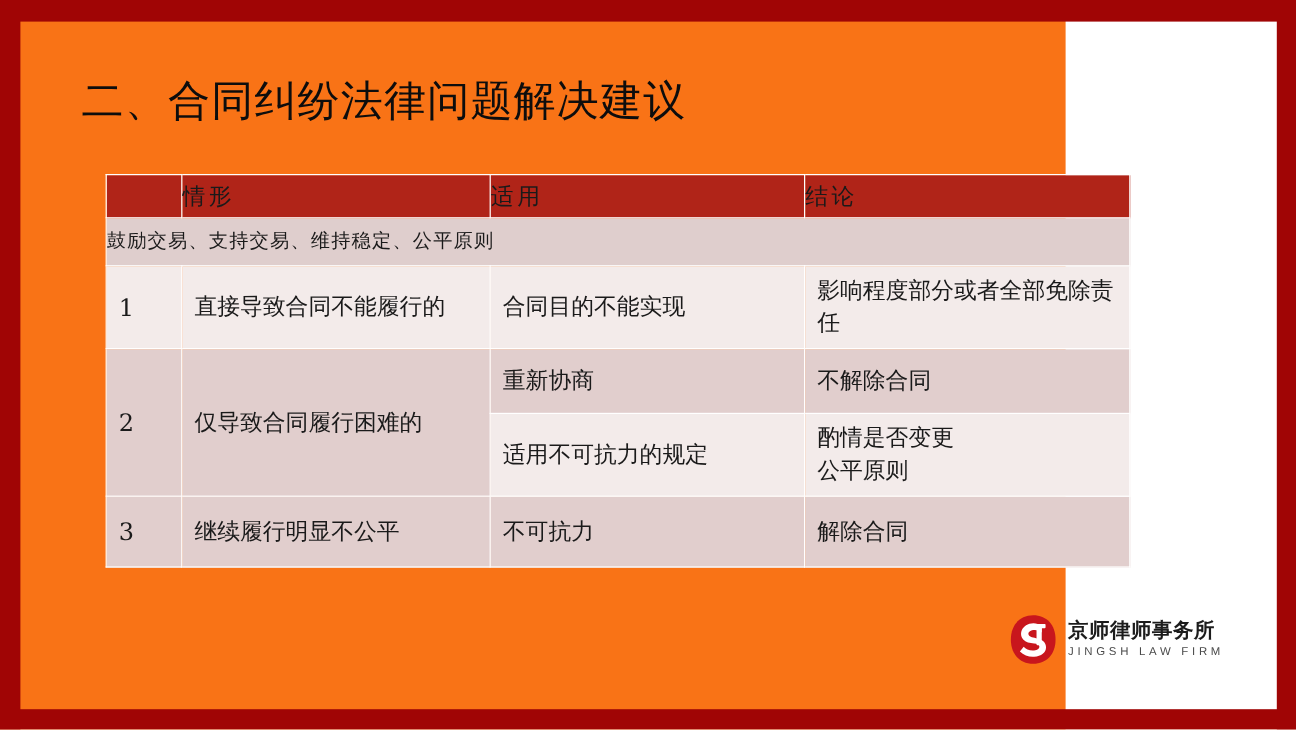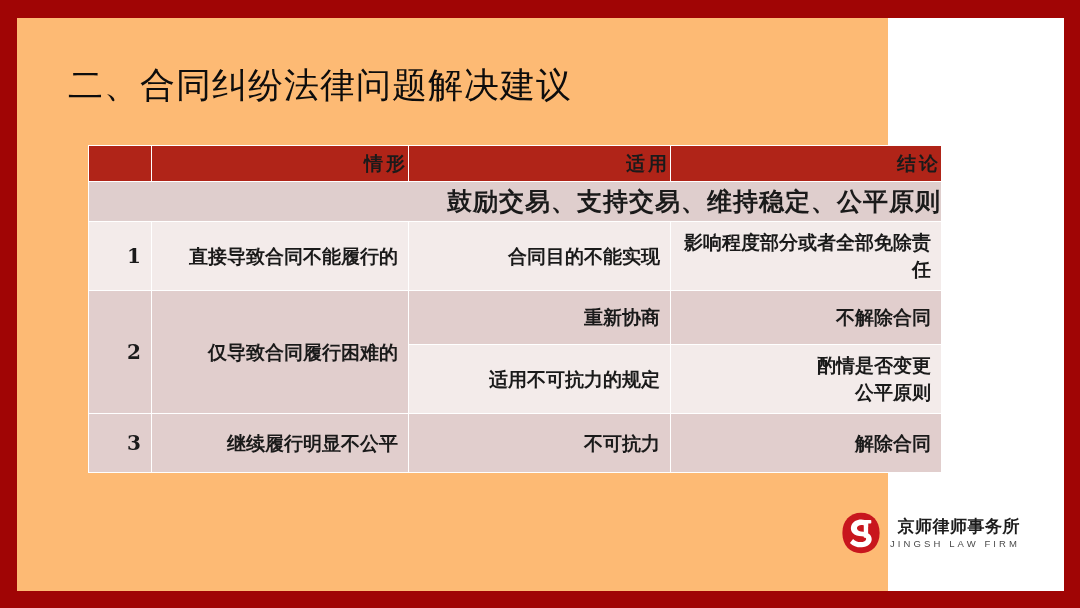--- a/index.html
+++ b/index.html
@@ -5,21 +5,21 @@
   * { margin:0; padding:0; box-sizing:border-box; }
   html, body {
     width:1080px; height:608px;
     background:#ffffff;
     font-family:"Liberation Serif","DejaVu Serif",serif;
     overflow:hidden;
   }
   #slide {
     position:relative;
     width:888px; height:608px;
-    background:#fdba74;
+    background:#f97316;
   }
   
   .frame-edge { position:absolute; background:#A00505; }
   .frame-top    { left:0;  top:0;    width:1080px; height:18px; }
   .frame-bottom { left:0;  top:591px;width:1080px; height:17px; }
   .frame-left   { left:0;  top:0;    width:17px;   height:608px; }
   .frame-right  { left:1064px; top:0;width:16px;   height:608px; }
 
   
   #title {
@@ -46,39 +46,39 @@
     table-layout:fixed;
     font-family:"DejaVu Serif","Liberation Serif",serif;
   }
   table#matrix col.c-num  { width:63px;  }
   table#matrix col.c-situ { width:257px; }
   table#matrix col.c-appl { width:262px; }
   table#matrix col.c-conc { width:271px; }
 
   table#matrix td, table#matrix th {
     border:1.6px solid #ffffff;
-    text-align:right;
+    text-align:left;
     vertical-align:middle;
     color:#1a1a1a;
-    font-weight:700;
+    font-weight:400;
   }
   
   tr.hdr td { background:#B02418; height:36px; }
   tr.hdr td.hdr-label {
     color:#ffffff;
     font-size:19px;
     letter-spacing:3px;
   }
   tr.hdr td.hdr-blank { background:#B02418; }
 
   
   tr.principles td {
     background:#DFCECD;
     height:40px;
-    font-size:25px;
+    font-size:16px;
     font-weight:700;
     letter-spacing:1px;
     color:#111111;
   }
 
   
   td.cell {
     font-size:19px;
     line-height:27px;
     padding:7px 10px;
@@ -107,21 +107,20 @@
   }
   #logo-mark { width:40px; height:42px; flex:none; }
   #logo-text { display:flex; flex-direction:column; line-height:1; }
   #logo-cn {
     font-size:17px;
     font-weight:700;
     letter-spacing:0.5px;
     color:#1c1c1c;
     font-family:"DejaVu Serif","Liberation Serif",serif;
     white-space:nowrap;
-    text-align:right;
   }
   #logo-en {
     margin-top:4px;
     font-size:9.5px;
     letter-spacing:3.1px;
     color:#4a4a4a;
     font-family:Liberation Sans, sans-serif;
     white-space:nowrap;
   }
 </style>

